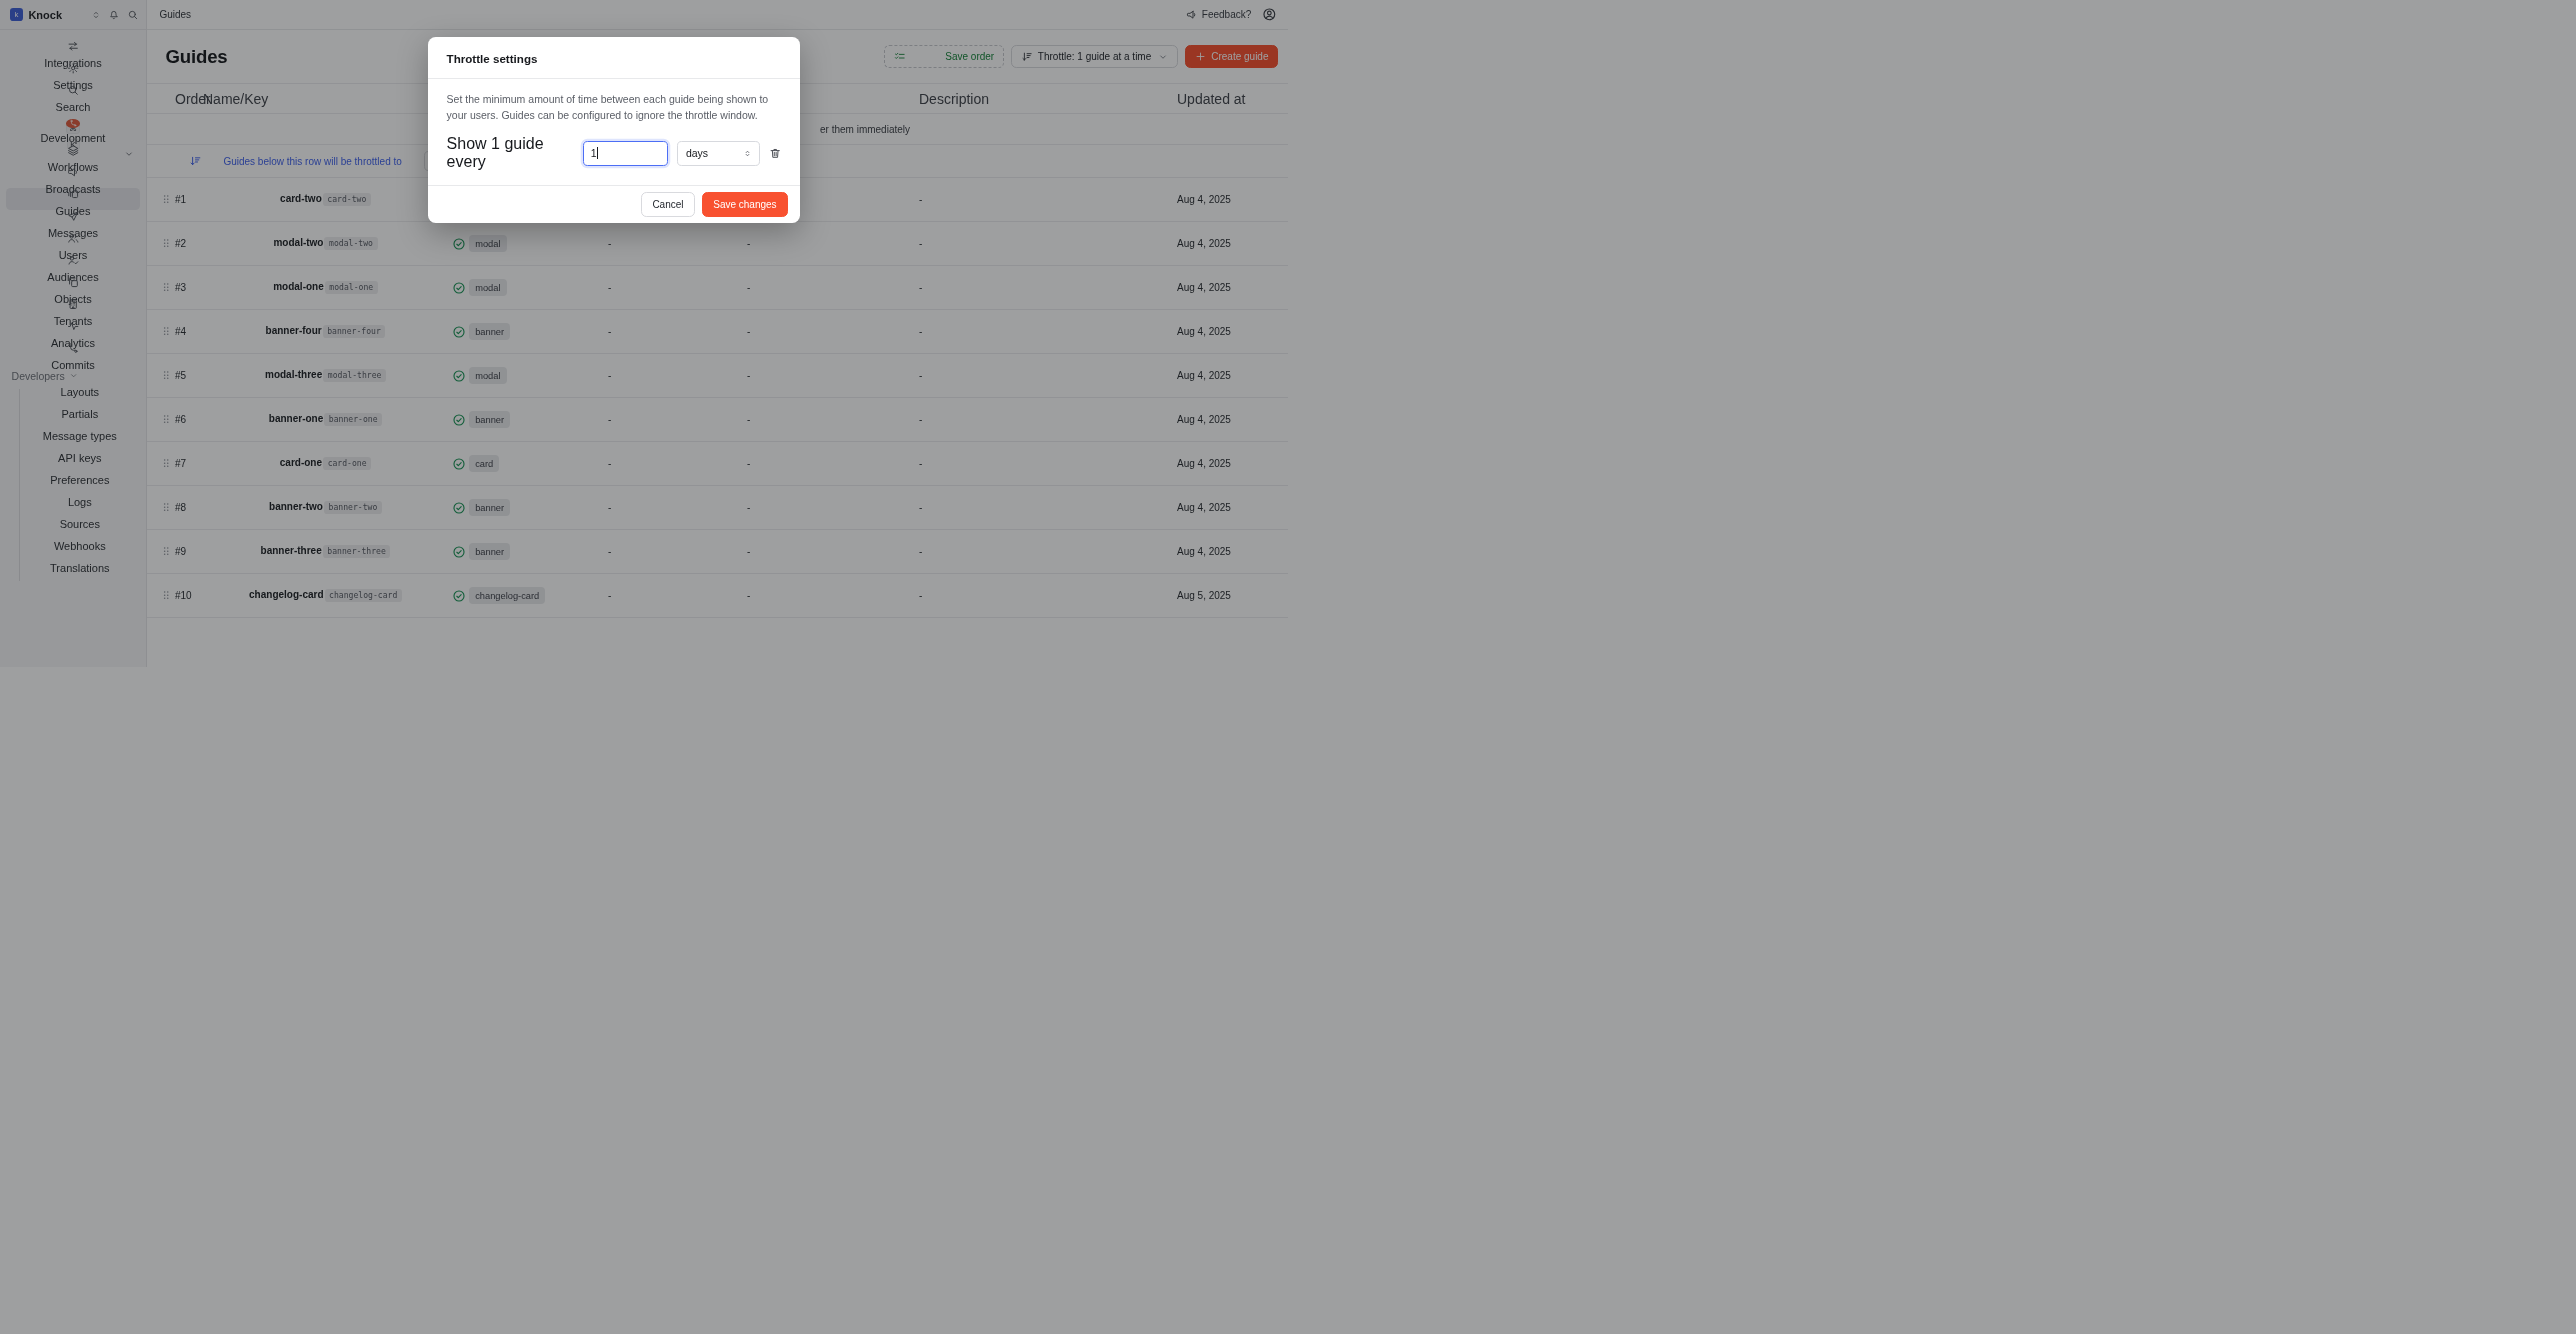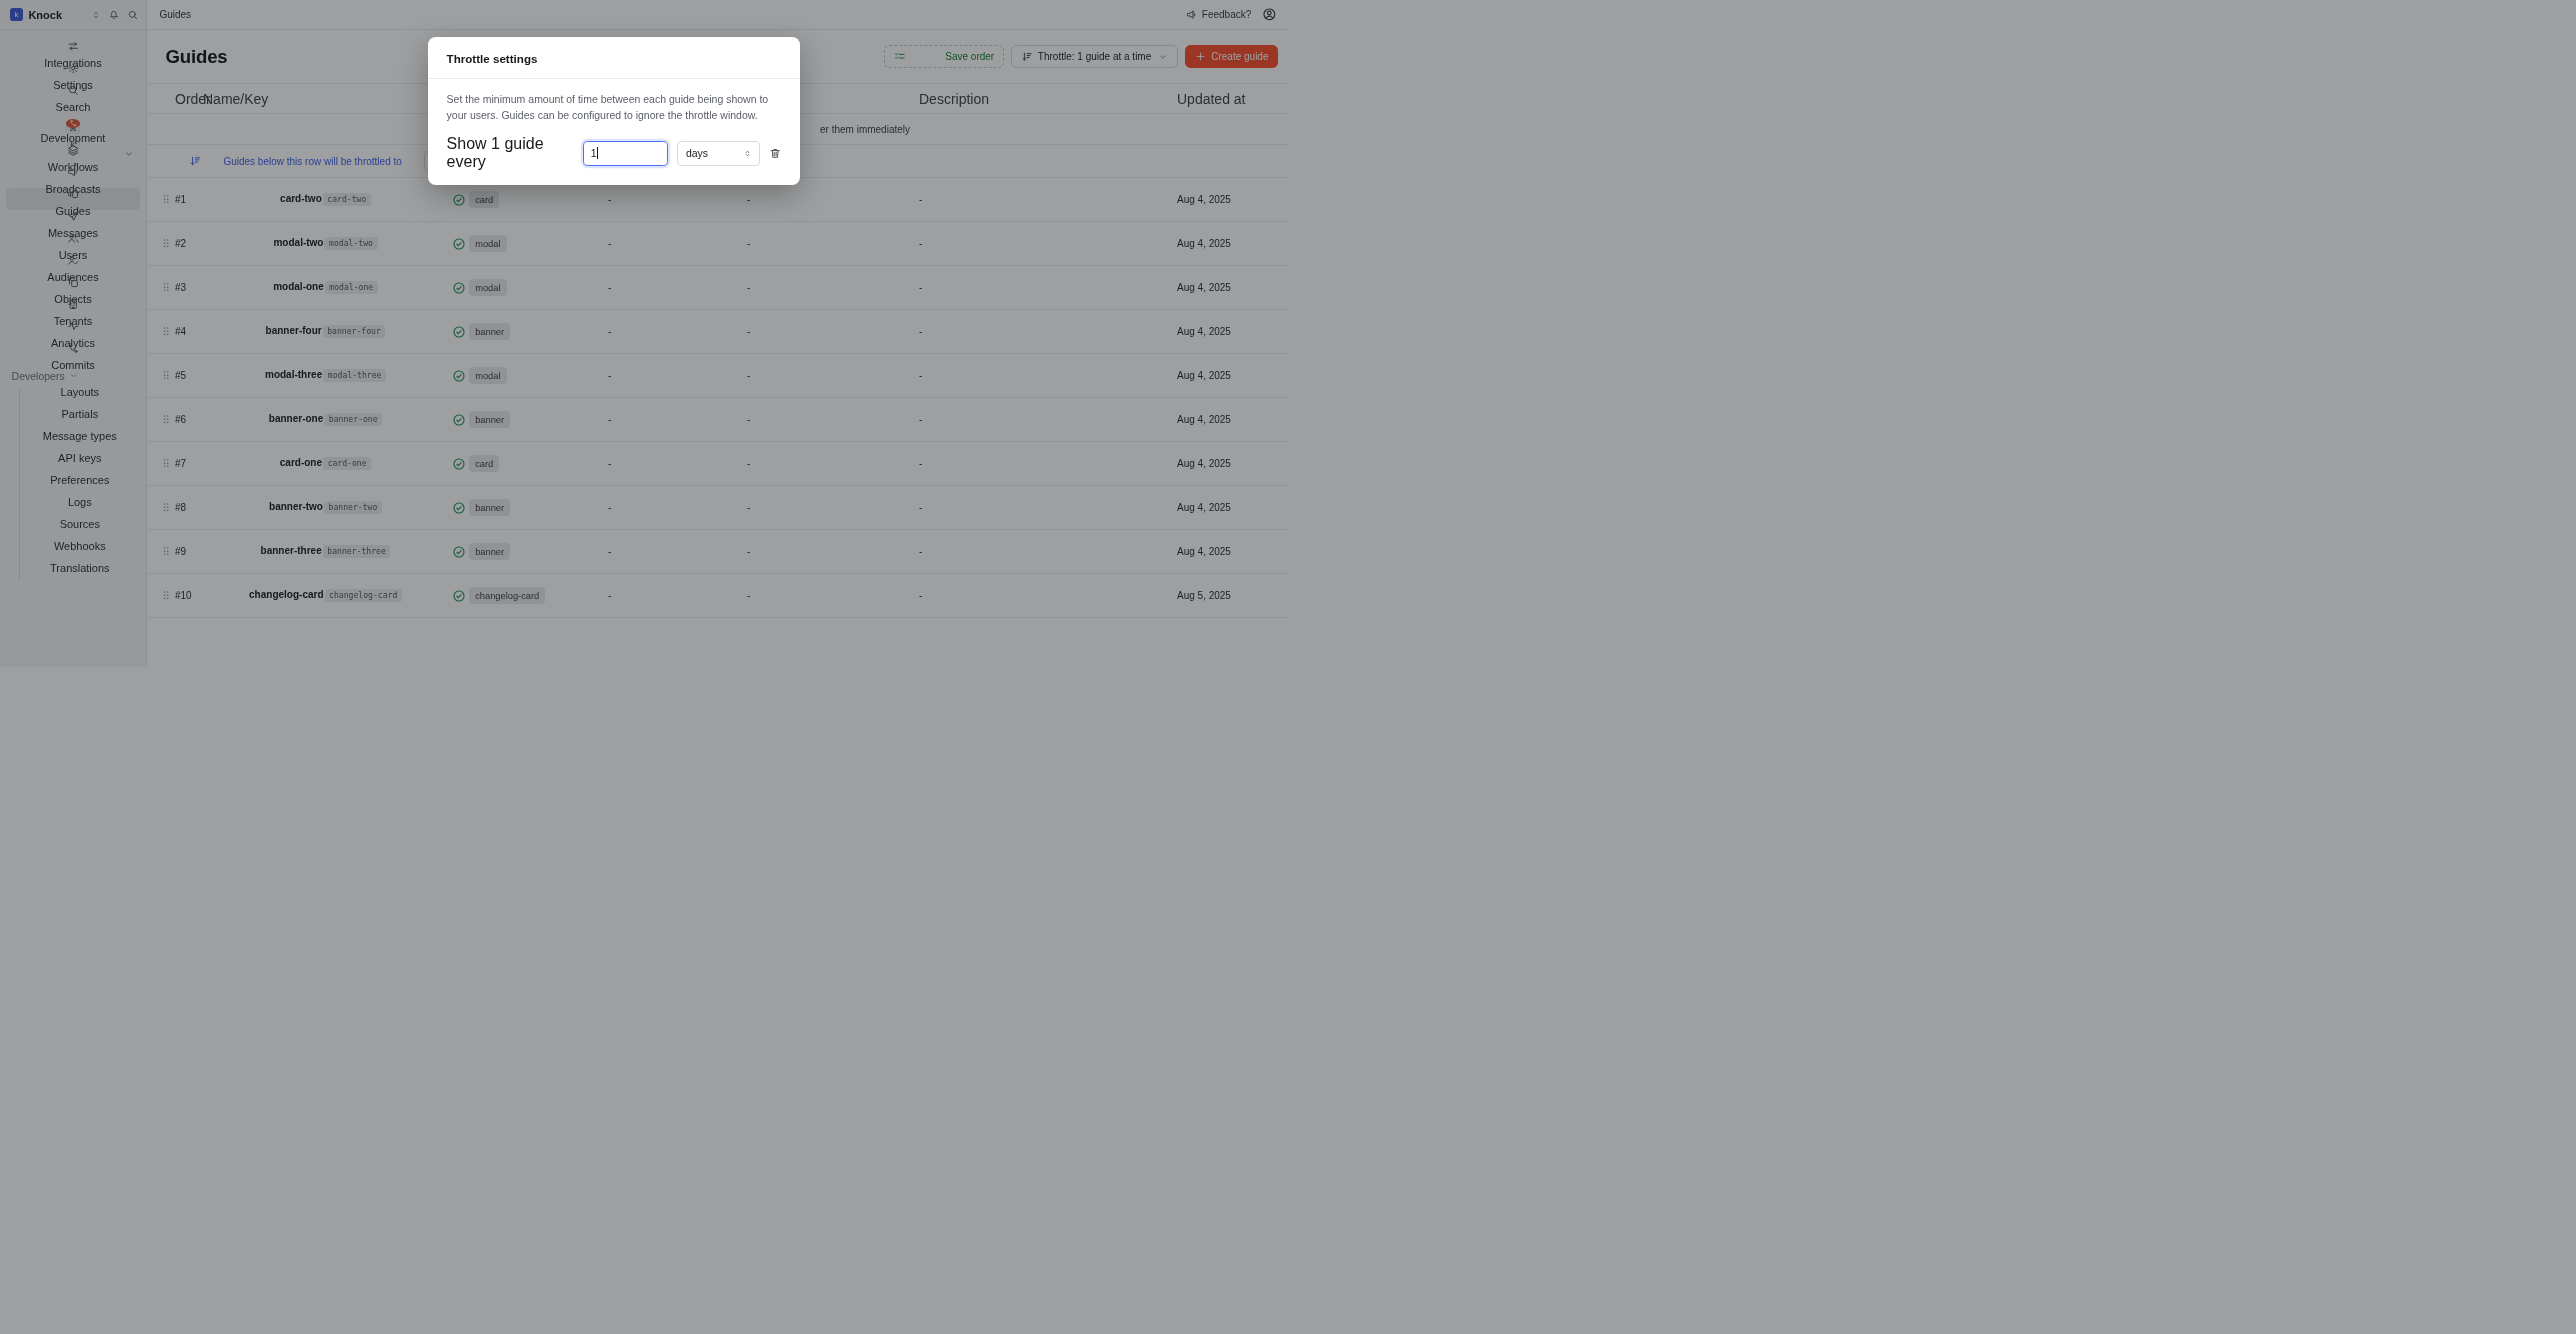--- a/index.html
+++ b/index.html
@@ -788,14 +788,18 @@
           </span>
       </div>
       <span class="icon trash-btn">
           <svg width="12.4" height="12.4" viewBox="0 0 24 24" fill="none" stroke="currentColor" stroke-width="1.9" stroke-linecap="round" stroke-linejoin="round">
             <path d="M4 7h16M9.5 7V4.8h5V7M6.5 7l.9 13h9.2l.9-13"></path>
             <path d="M10.2 10.5v6.5M13.8 10.5v6.5"></path>
           </svg>
         </span>
     </div>
   </div>
+  <div class="modal-footer">
+    <button class="btn btn-cancel">Cancel</button>
+    <button class="btn btn-save">Save changes</button>
+  </div>
 </div>
 
 
 </body></html>

